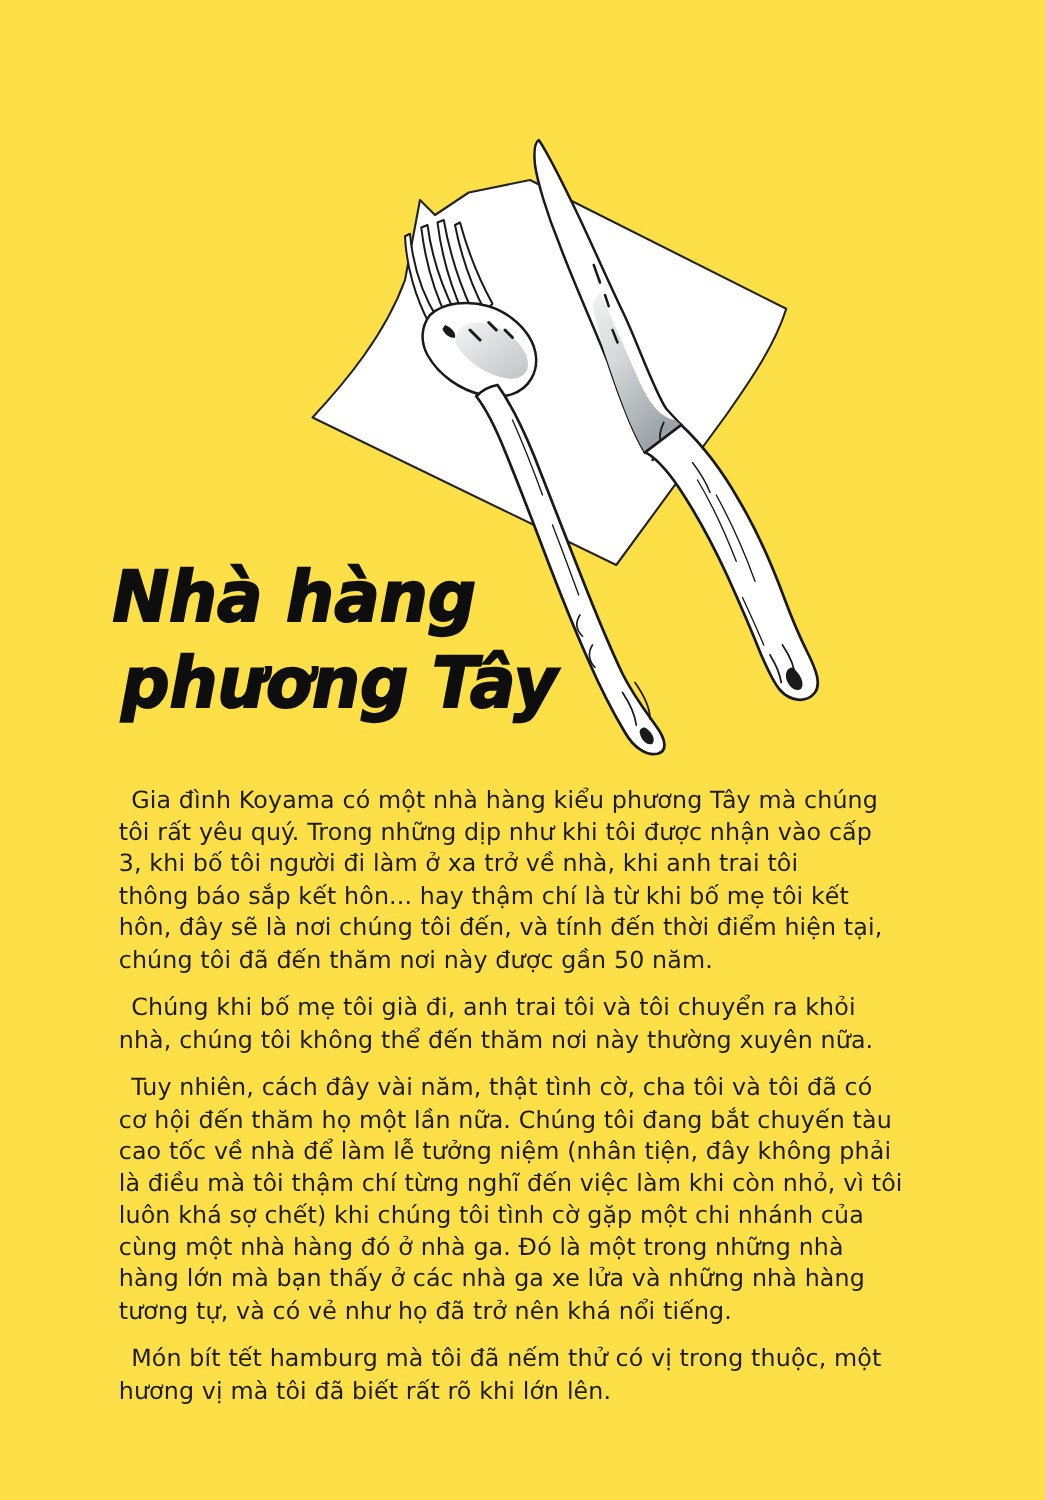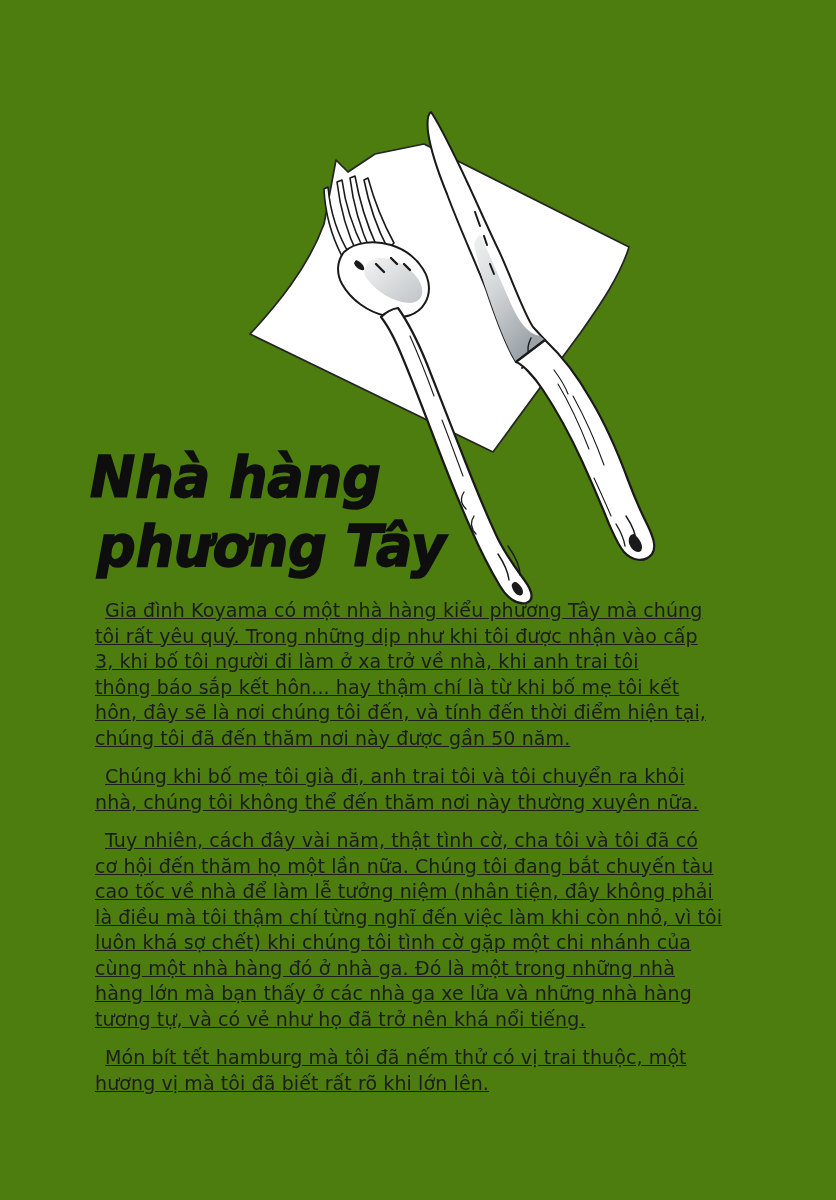--- a/index.html
+++ b/index.html
@@ -1,19 +1,19 @@
 <!DOCTYPE html>
 <html><head>
 <meta charset="utf-8">
 <style>
   html,body{margin:0;padding:0;background:#ffffff;}
   .page{
     position:relative;
     width:836px;height:1200px;
-    background:#4d7c0f;
+    background:#fde047;
     overflow:hidden;
     font-family:"DejaVu Sans",sans-serif;
   }
   .illo{
     position:absolute;
     left:228px;top:84px;
     width:472px;height:548px;
   }
   .illo path{vector-effect:none;}
   .title{
@@ -27,27 +27,26 @@
     line-height:66px;
     letter-spacing:0px;
     -webkit-text-stroke:1.6px #0e0e0e;
     transform:scaleY(1.04);
     transform-origin:left top;
     white-space:nowrap;
   }
   .title-line2{padding-left:7px;}
   .article{
     position:absolute;
-    left:95px;top:598px;
+    left:95px;top:628px;
     width:712px;
     color:#1c1c1c;
     font-size:19px;
     line-height:25.5px;
     letter-spacing:0.1px;
-    text-decoration:underline;
   }
   .para{
     margin:0 0 13px 0;
     white-space:pre-line;
     text-indent:10px;
   }
 </style>
 </head>
 <body>
 
@@ -176,17 +175,17 @@
     <p class="para">Chúng khi bố mẹ tôi già đi, anh trai tôi và tôi chuyển ra khỏi
 nhà, chúng tôi không thể đến thăm nơi này thường xuyên nữa.</p>
     <p class="para">Tuy nhiên, cách đây vài năm, thật tình cờ, cha tôi và tôi đã có
 cơ hội đến thăm họ một lần nữa. Chúng tôi đang bắt chuyến tàu
 cao tốc về nhà để làm lễ tưởng niệm (nhân tiện, đây không phải
 là điều mà tôi thậm chí từng nghĩ đến việc làm khi còn nhỏ, vì tôi
 luôn khá sợ chết) khi chúng tôi tình cờ gặp một chi nhánh của
 cùng một nhà hàng đó ở nhà ga. Đó là một trong những nhà
 hàng lớn mà bạn thấy ở các nhà ga xe lửa và những nhà hàng
 tương tự, và có vẻ như họ đã trở nên khá nổi tiếng.</p>
-    <p class="para">Món bít tết hamburg mà tôi đã nếm thử có vị trai thuộc, một
+    <p class="para">Món bít tết hamburg mà tôi đã nếm thử có vị trong thuộc, một
 hương vị mà tôi đã biết rất rõ khi lớn lên.</p>
   </div>
 
 </div>
 
 </body></html>

